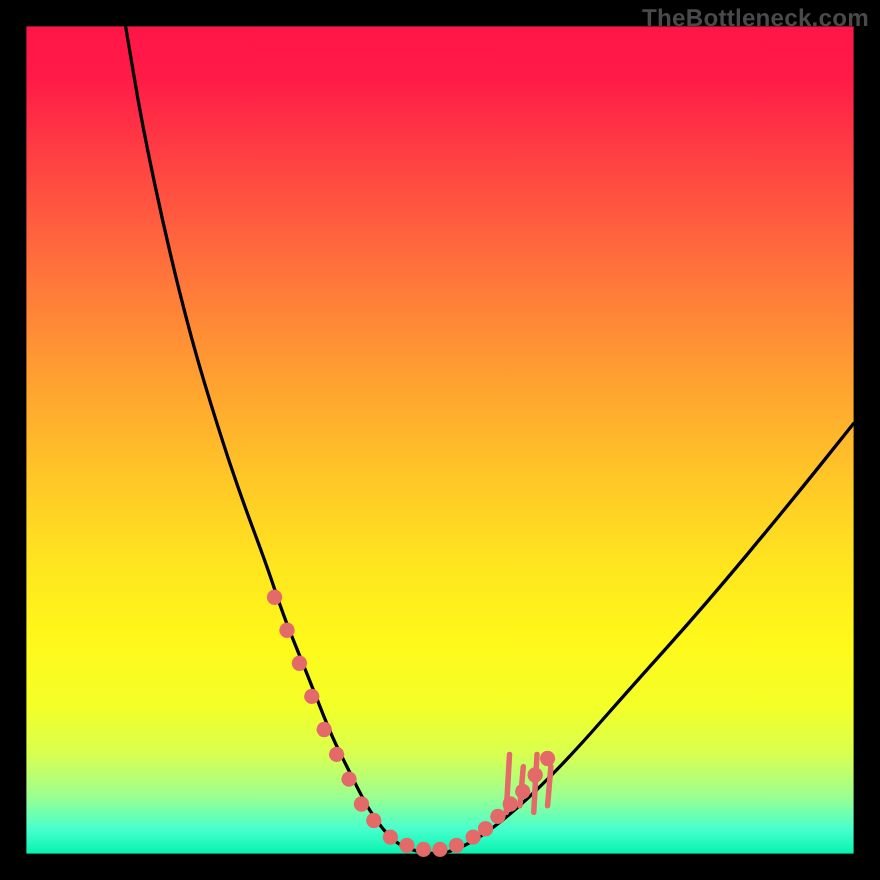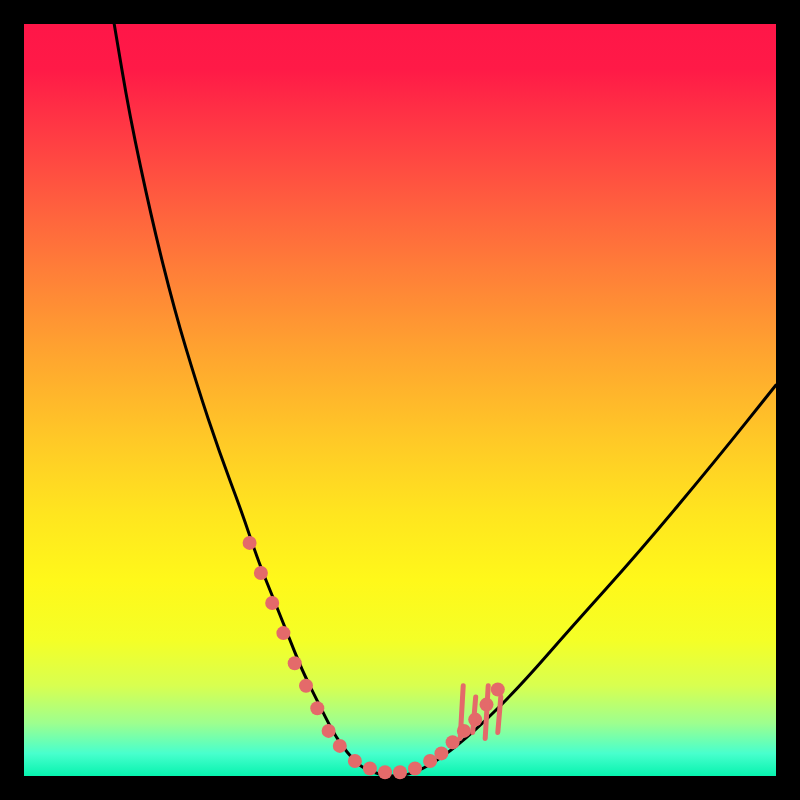--- a/index.html
+++ b/index.html
@@ -96,13 +96,14 @@
 
       <g>
           <line x1="436.2" x2="439.2" y1="714.4" y2="661.8" stroke="#e46a6a" stroke-width="5" stroke-linecap="round"></line>
           <line x1="448.7" x2="451.7" y1="708.4" y2="673.0" stroke="#e46a6a" stroke-width="5" stroke-linecap="round"></line>
           <line x1="461.2" x2="464.2" y1="714.4" y2="661.8" stroke="#e46a6a" stroke-width="5" stroke-linecap="round"></line>
           <line x1="473.8" x2="476.8" y1="708.4" y2="673.0" stroke="#e46a6a" stroke-width="5" stroke-linecap="round"></line>
         </g>
     </svg>
 
   </div>
+  <div class="watermark">TheBottleneck.com</div>
 </div>
 
 </body></html>

